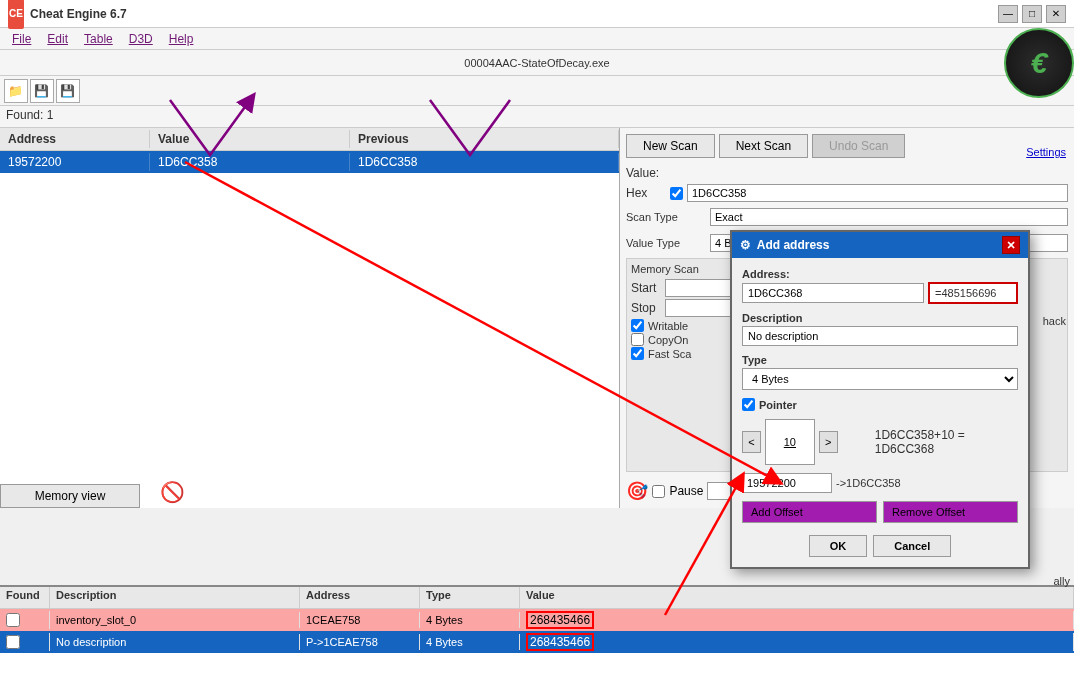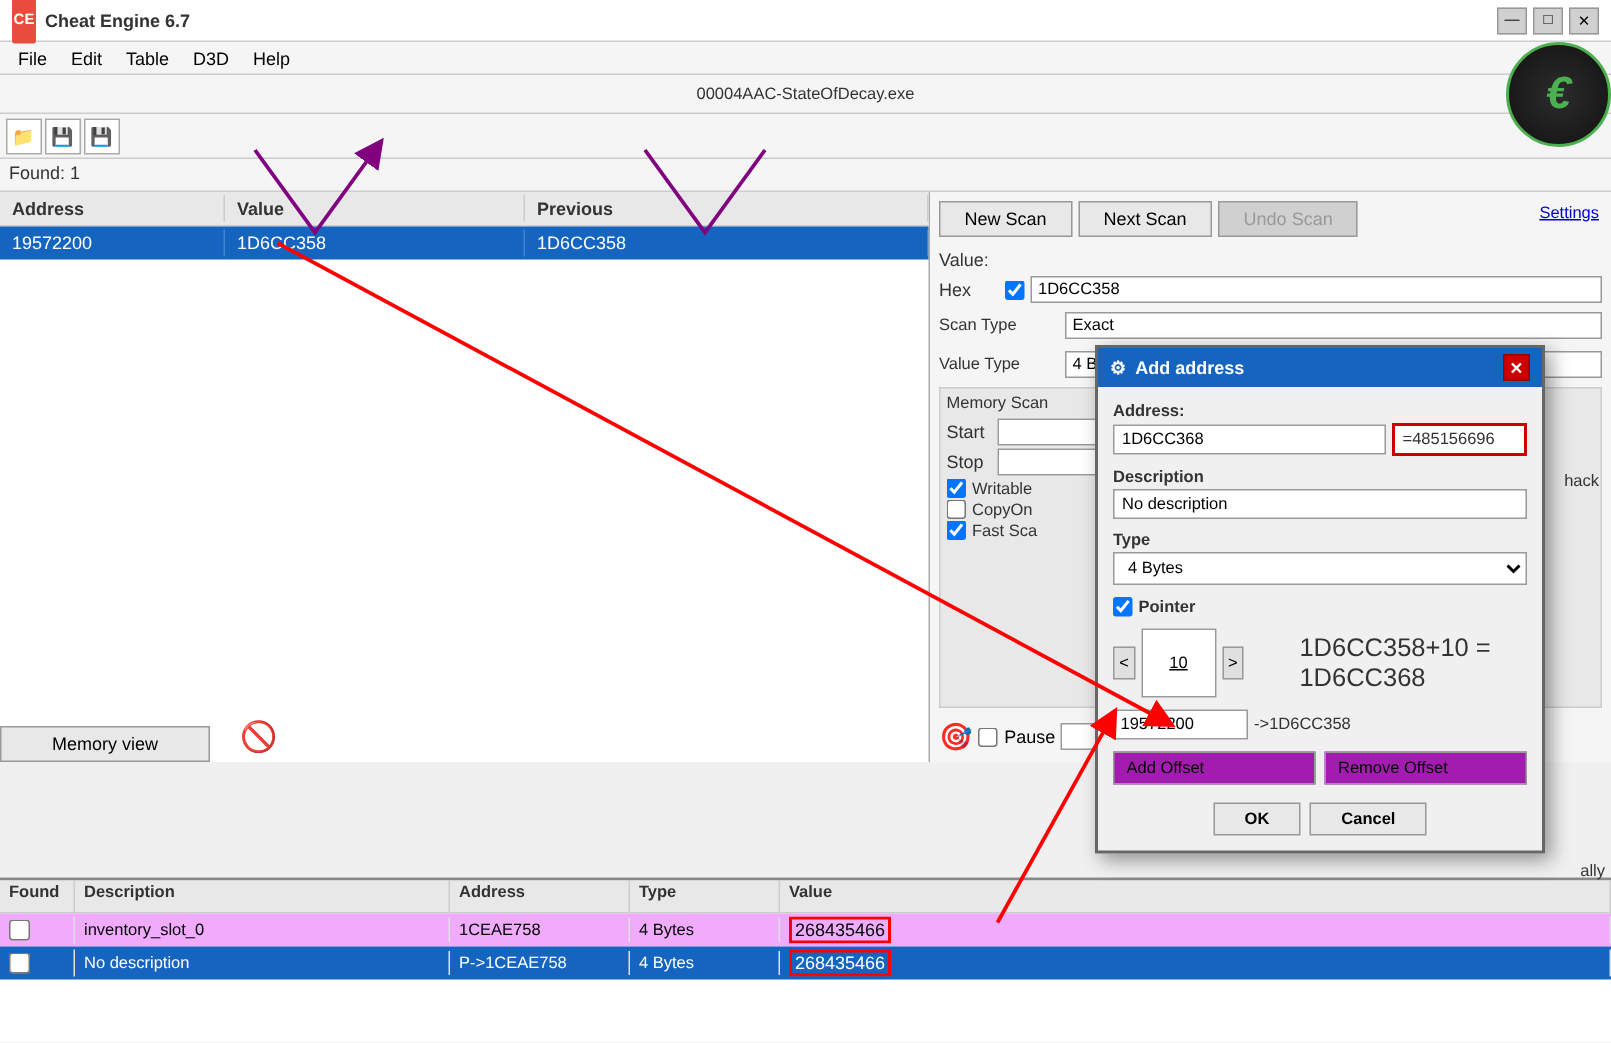--- a/index.html
+++ b/index.html
@@ -21,21 +21,21 @@
 
     
     .menu-bar {
       background: #f5f5f5;
       border-bottom: 1px solid #ccc;
       display: flex;
       align-items: center;
       padding: 2px 4px;
       height: 22px;
     }
-    .menu-item { padding: 2px 8px; cursor: pointer; color: #000000; }
+    .menu-item { padding: 2px 8px; cursor: pointer; color: #701a75; text-decoration: underline; }
 
     
     .process-bar {
       background: #f5f5f5;
       border-bottom: 1px solid #ccc;
       display: flex;
       align-items: center;
       padding: 2px 4px;
       height: 26px;
     }
@@ -214,21 +214,21 @@
     .addr-col-h.desc { width: 250px; }
     .addr-col-h.addr2 { width: 120px; }
     .addr-col-h.type { width: 100px; }
     .addr-col-h.val2 { flex: 1; }
 
     .addr-row {
       display: flex;
       height: 22px;
       align-items: center;
     }
-    .addr-row:nth-child(2) { background: #f0abfc; }
+    .addr-row:nth-child(2) { background: #fca5a5; }
     .addr-row.selected { background: #1565c0; color: white; }
     .addr-cell {
       padding: 2px 6px;
       border-right: 1px solid #e0e0e0;
       font-size: 11px;
       overflow: hidden;
       white-space: nowrap;
     }
     .addr-cell.active { width: 50px; display: flex; align-items: center; }
     .addr-cell.desc { width: 250px; }
@@ -291,21 +291,21 @@
       min-width: 90px;
       color: #333;
     }
     .dialog-type-select { width: 100%; padding: 3px 5px; border: 1px solid #999; background: white; font-size: 11px; }
     .dialog-pointer-row { display: flex; align-items: center; gap: 4px; }
     .dialog-pointer-check { margin: 0; }
     .dialog-pointer-label { font-size: 11px; color: #333; font-weight: bold; }
     .dialog-offset-row { display: flex; align-items: center; gap: 4px; }
     .dialog-offset-btn { width: 20px; height: 22px; background: #e0e0e0; border: 1px solid #999; cursor: pointer; font-size: 11px; display: flex; align-items: center; justify-content: center; }
     .dialog-offset-input { width: 50px; padding: 16px 4px; border: 1px solid #999; background: white; font-size: 11px; text-align: center; text-decoration: underline; }
-    .dialog-offset-result { font-size: 17px; color: #333; margin-left: 33px; }
+    .dialog-offset-result { font-size: 12px; color: #333; margin-left: 33px; }
     .dialog-base-row { display: flex; align-items: center; gap: 4px; }
     .dialog-base-input { width: 90px; padding: 3px 4px; border: 1px solid #999; background: white; font-size: 11px; }
     .dialog-base-result { font-size: 11px; color: #333; }
     .dialog-action-row { display: flex; gap: 6px; }
     .dialog-action-btn {
       flex: 1;
       padding: 4px 8px;
       background: #a21caf;
       border: 1px solid #999;
       cursor: pointer;
@@ -509,21 +509,21 @@
     </div>
     <div class="addr-cell desc">No description</div>
     <div class="addr-cell addr2">P-&gt;1CEAE758</div>
     <div class="addr-cell type">4 Bytes</div>
     <div class="addr-cell val2">
       <span class="value-box-red" style="border-color:red;border-width:2px;border-style:solid;padding:0 2px;">268435466</span>
     </div>
   </div>
 </div>
 
-<div class="settings-link" style="position:absolute;top:136px;right:8px;font-size:11px;color:#0000cc;cursor:pointer;text-decoration:underline;z-index:20;">Settings</div>
+<div class="settings-link" style="position:absolute;top:146px;right:8px;font-size:11px;color:#0000cc;cursor:pointer;text-decoration:underline;z-index:20;">Settings</div>
 
 <div style="position:absolute;top:315px;right:8px;font-size:11px;color:#333;z-index:20;">hack</div>
 
 <div style="position:absolute;bottom:108px;right:4px;font-size:11px;color:#333;z-index:20;">ally</div>
 
 <div class="dialog-overlay">
   <div class="dialog">
     <div class="dialog-title-bar">
       <div class="dialog-title-text">
         <span>⚙</span>

